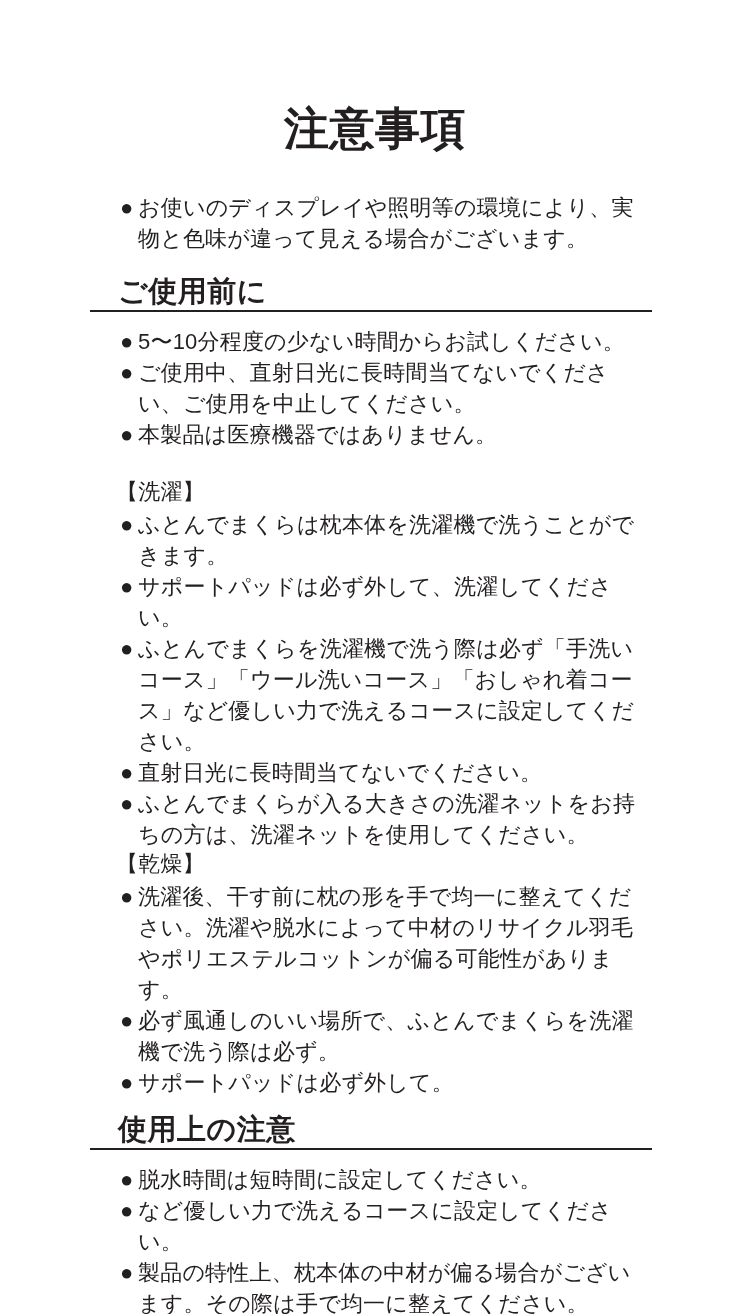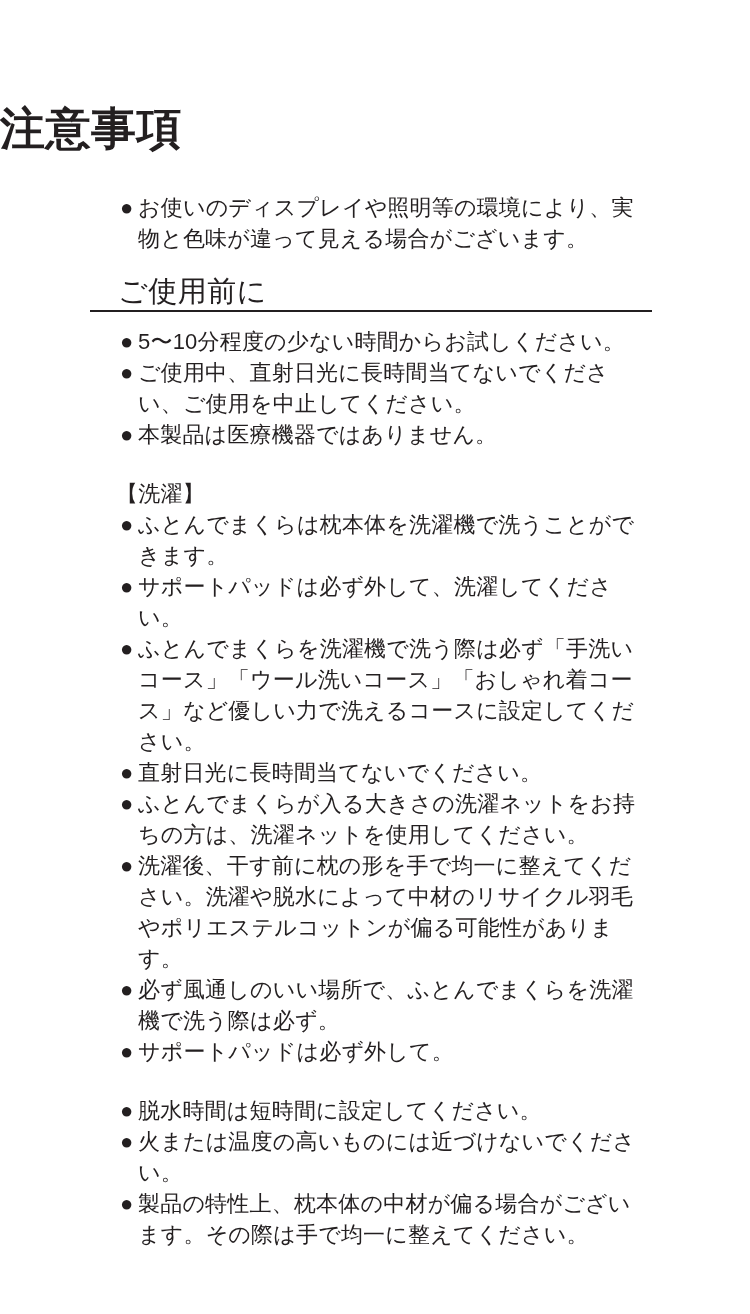--- a/index.html
+++ b/index.html
@@ -12,21 +12,21 @@
     background: #ffffff;
     color: #231f20;
     font-family: "Liberation Sans", "DejaVu Sans", sans-serif;
     overflow: hidden;
   }
   .page-title {
     margin: 106px 0 0 0;
     font-size: 45px;
     line-height: 45px;
     font-weight: bold;
-    text-align: left;
+    text-align: center;
     letter-spacing: 0.5px;
   }
   .content {
     width: 562px;
     margin-left: 90px;
   }
   .intro-list {
     margin-top: 41px;
     padding-left: 30px;
   }
@@ -43,33 +43,34 @@
   .bullet-text {
     flex: 1;
   }
   section.sec-first { margin-top: 20px; }
   section.sec { margin-top: 14px; }
   .section-heading {
     margin: 0;
     padding: 0 0 2px 28px;
     font-size: 29px;
     line-height: 34px;
-    font-weight: normal;
+    font-weight: bold;
     letter-spacing: 0.5px;
     border-bottom: 2px solid #231f20;
   }
   .bullet-list {
     padding-top: 14px;
     padding-left: 30px;
   }
   .group-label {
     font-size: 22px;
     line-height: 31px;
     letter-spacing: 0.2px;
     margin-left: -4px;
+    font-family: Liberation Mono, monospace;
   }
 </style>
 </head>
 <body>
 
 <div class="page">
 
   <h1 class="page-title">注意事項</h1>
 
   <div class="content">
@@ -115,44 +116,46 @@
           <span class="bullet-text">ふとんでまくらを洗濯機で洗う際は必ず「手洗いコース」「ウール洗いコース」「おしゃれ着コース」など優しい力で洗えるコースに設定してください。</span>
         </div>
         <div class="bullet-item">
           <span class="bullet-marker">●</span>
           <span class="bullet-text">直射日光に長時間当てないでください。</span>
         </div>
         <div class="bullet-item">
           <span class="bullet-marker">●</span>
           <span class="bullet-text">ふとんでまくらが入る大きさの洗濯ネットをお持ちの方は、洗濯ネットを使用してください。</span>
         </div>
+        <div class="group-label">【乾燥】</div>
         <div class="bullet-item">
           <span class="bullet-marker">●</span>
           <span class="bullet-text">洗濯後、干す前に枕の形を手で均一に整えてください。洗濯や脱水によって中材のリサイクル羽毛やポリエステルコットンが偏る可能性があります。</span>
         </div>
         <div class="bullet-item">
           <span class="bullet-marker">●</span>
           <span class="bullet-text">必ず風通しのいい場所で、ふとんでまくらを洗濯機で洗う際は必ず。</span>
         </div>
         <div class="bullet-item">
           <span class="bullet-marker">●</span>
           <span class="bullet-text">サポートパッドは必ず外して。</span>
         </div>
       </div>
     </section>
 
     <section class="sec">
+      <h2 class="section-heading">使用上の注意</h2>
       <div class="bullet-list">
         <div class="bullet-item">
           <span class="bullet-marker">●</span>
           <span class="bullet-text">脱水時間は短時間に設定してください。</span>
         </div>
         <div class="bullet-item">
           <span class="bullet-marker">●</span>
-          <span class="bullet-text">火または温度の高いものには近づけないでください。</span>
+          <span class="bullet-text">など優しい力で洗えるコースに設定してください。</span>
         </div>
         <div class="bullet-item">
           <span class="bullet-marker">●</span>
           <span class="bullet-text">製品の特性上、枕本体の中材が偏る場合がございます。その際は手で均一に整えてください。</span>
         </div>
       </div>
     </section>
 
   </div>
 </div>

